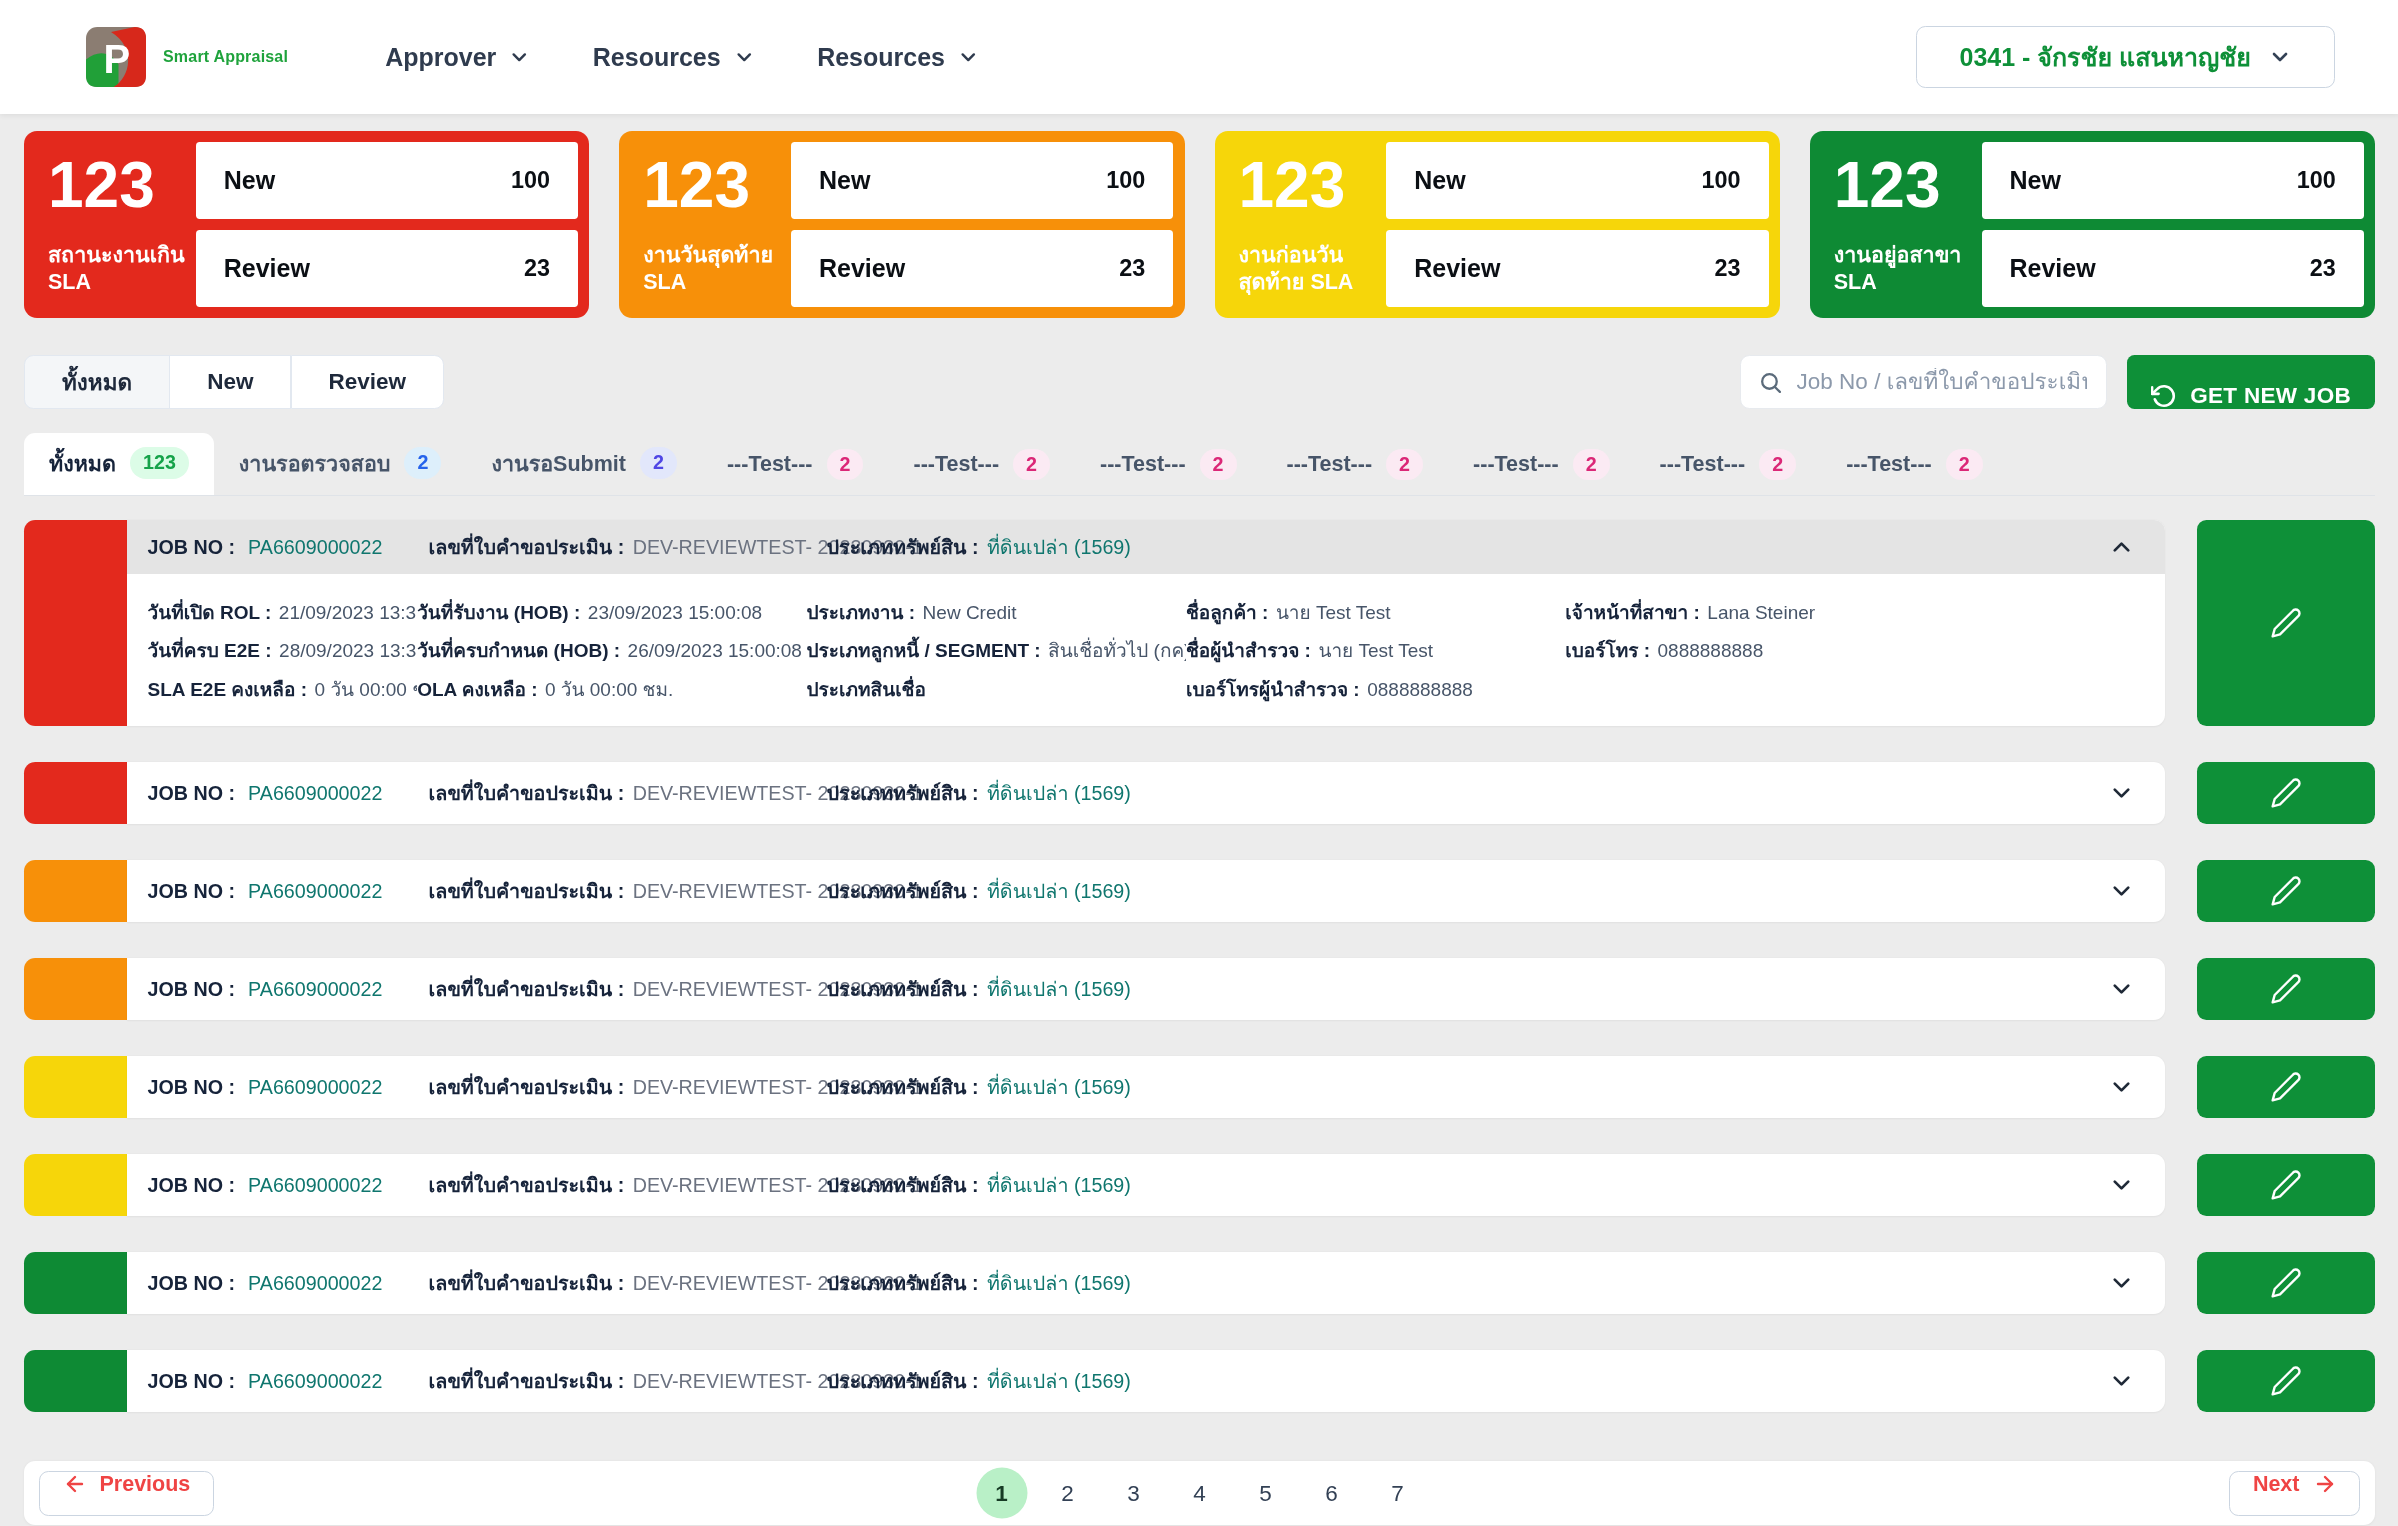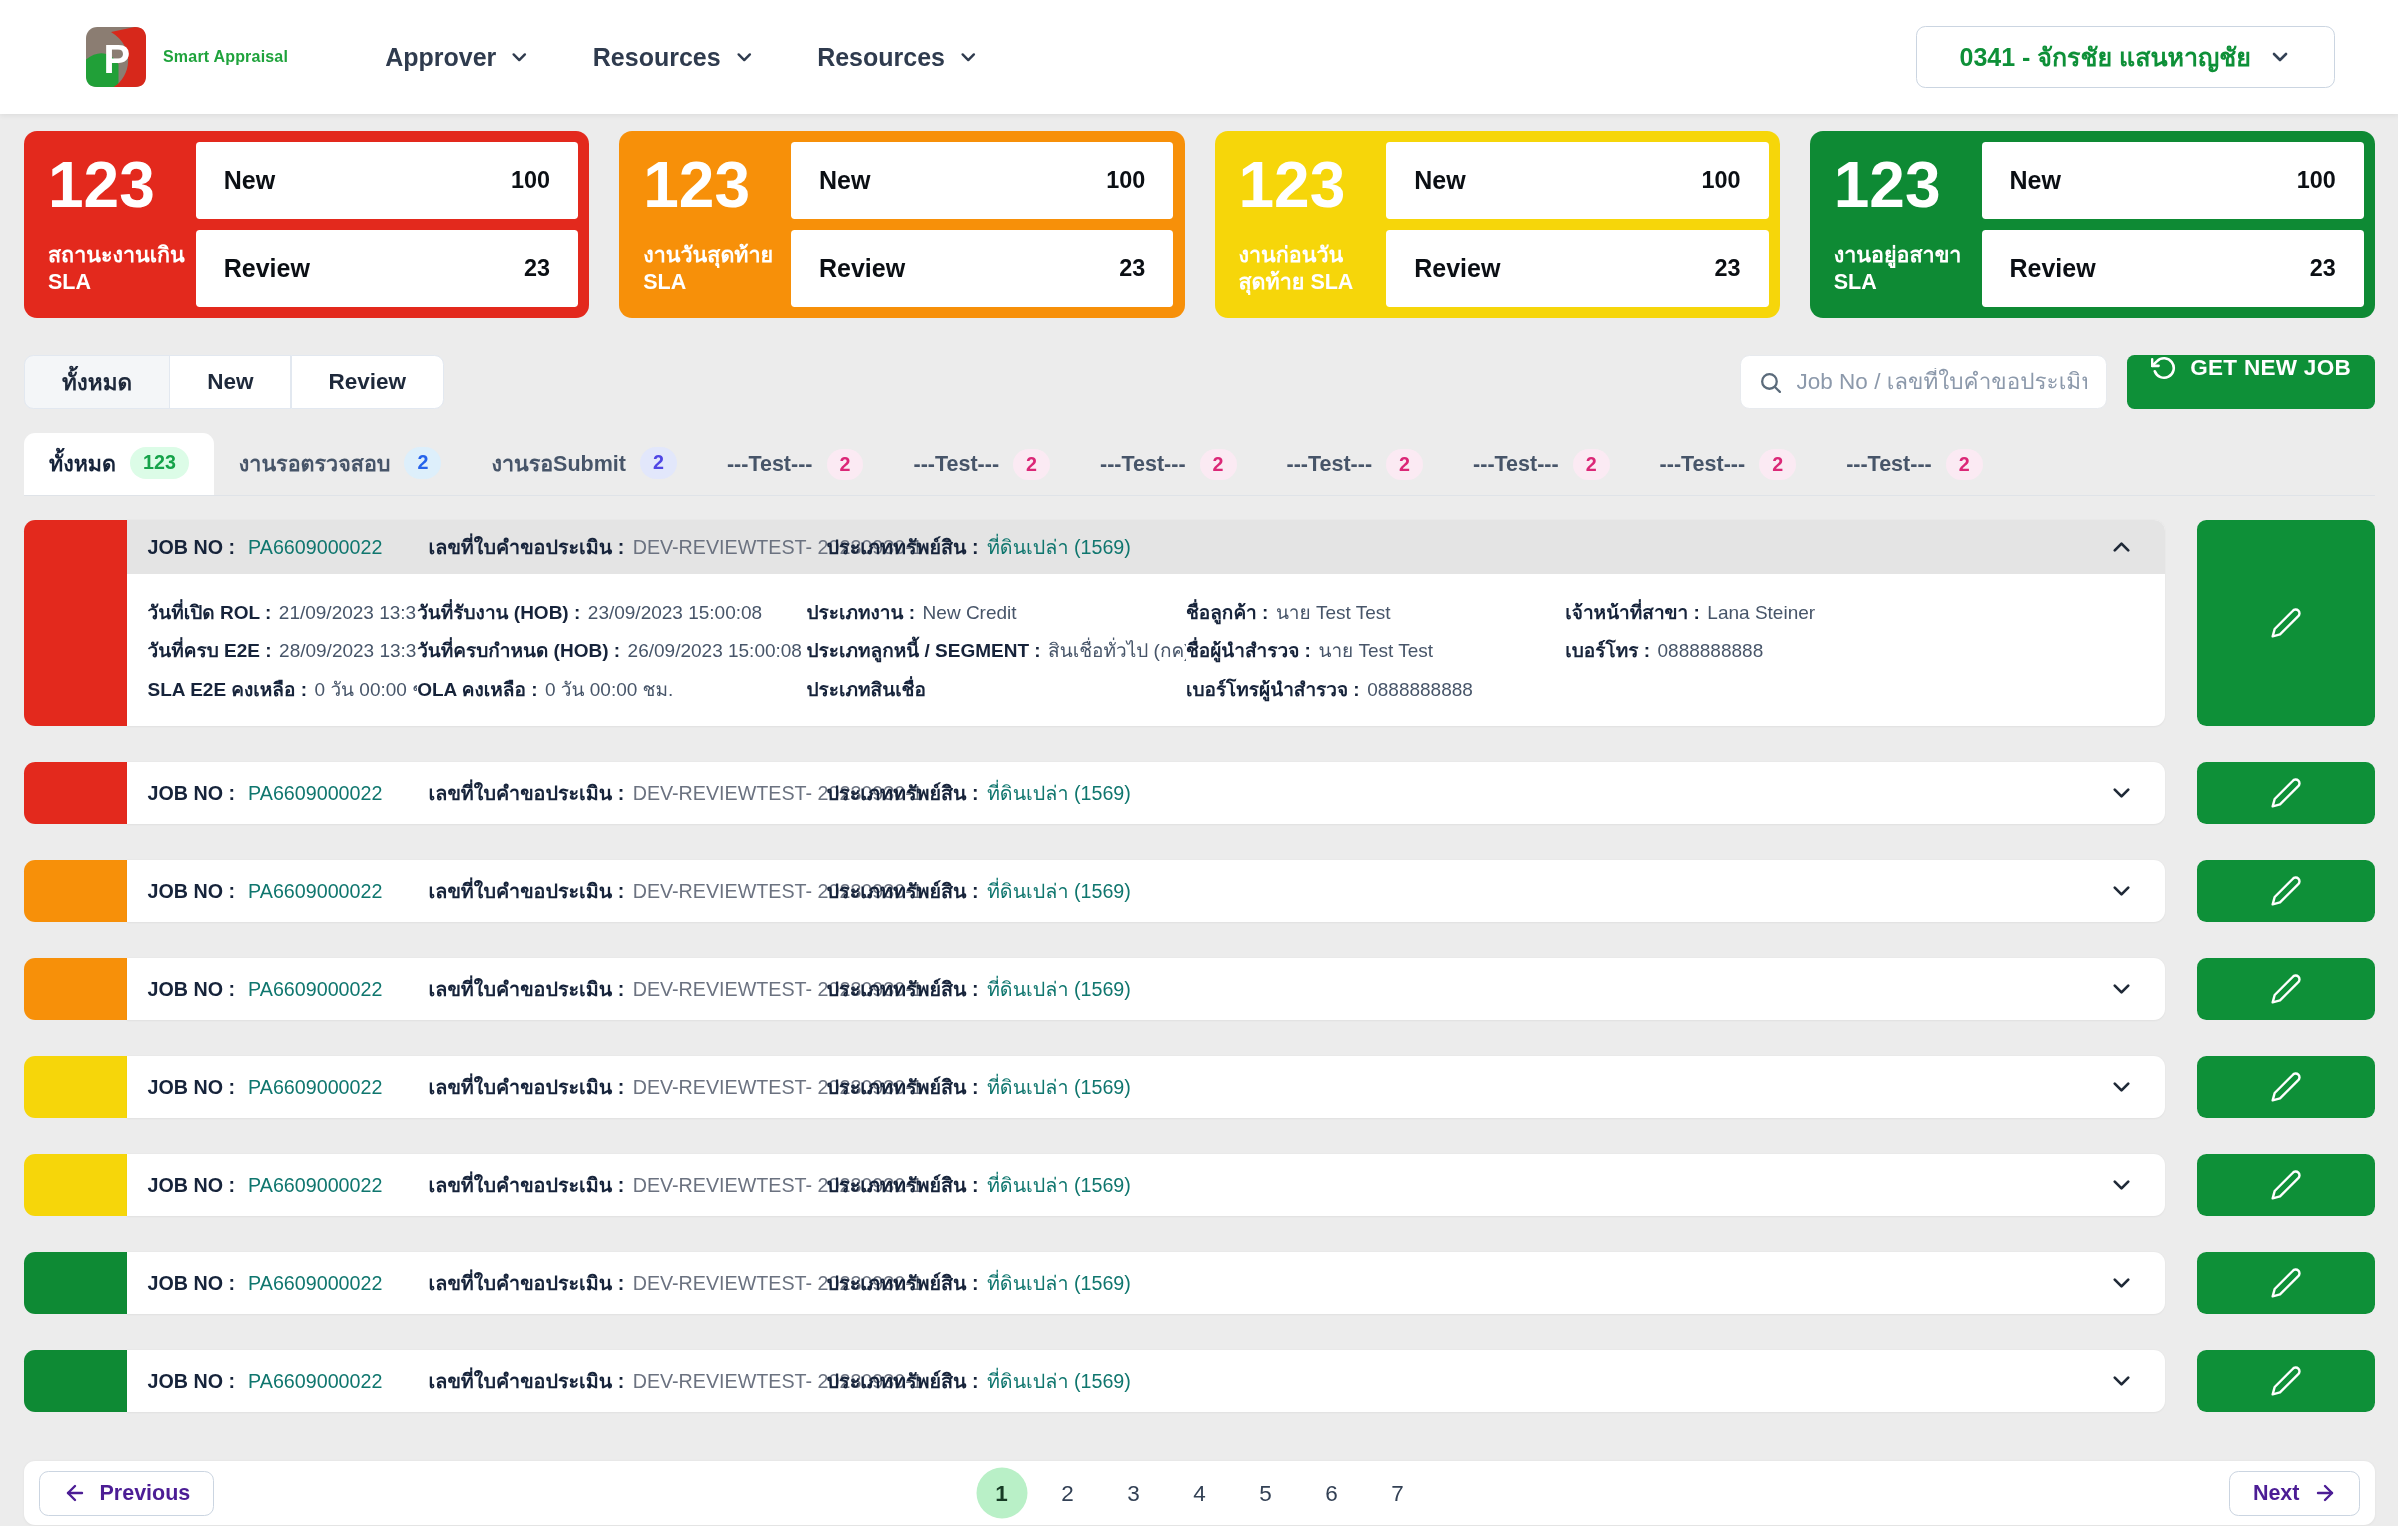--- a/index.html
+++ b/index.html
@@ -50,21 +50,21 @@
   .search-box {
     margin-left:auto; width:367px; height:54px; background:#fff; border:0.9px solid #E7EAEE;
     border-radius:9.4px; display:flex; align-items:center; gap:12px; padding:0 17px;
   }
   .search-box svg { width:25px; height:25px; color:#5B6B7B; flex:none; }
   .search-box input { border:0; outline:0; flex:1; min-width:0; font-size:22.5px; color:#334155; background:transparent; font-family:inherit; }
   .search-box input::placeholder { color:#8C99AB; }
   .get-job-btn {
     margin-left:20.6px; height:54px; padding:0 24px; border:0; border-radius:7.5px;
     color:#fff; font-size:22.5px; font-weight:700; letter-spacing:0.3px;
-    display:flex; align-items:flex-start; gap:13px; cursor:pointer; font-family:inherit;
+    display:flex; align-items:flex-end; gap:13px; cursor:pointer; font-family:inherit;
   }
   .get-job-btn svg { width:26px; height:26px; }
   
   .tabs-row { display:flex; align-items:flex-end; margin:24px 24px 0; border-bottom:0.9px solid #DFE3E8; }
   .tab { display:flex; align-items:center; gap:14px; padding:13px 25px 15px; font-size:21.5px; font-weight:600; color:#475569; cursor:pointer; white-space:nowrap; }
   .tab.active { background:#fff; border-radius:11.2px 11.2px 0 0; color:#16233A; font-weight:700; }
   .badge { border-radius:936px; padding:3.7px 13px; font-size:19.7px; font-weight:600; line-height:1.2; }
   .badge.green  { background:#DCFCE7; color:#16A34A; }
   .badge.blue   { background:#DDEFFB; color:#2563EB; }
   .badge.indigo { background:#E2E7FB; color:#4F46E5; }
@@ -88,22 +88,22 @@
   .chev-btn svg { width:32px; height:32px; }
   .exp-details { flex:1; display:grid; grid-template-columns:13.5% 19.5% 19% 19% 29%; align-content:space-between; padding:22.5px 20.6px 22.5px; }
   .detail-cell { display:flex; gap:7.5px; align-items:baseline; white-space:nowrap; overflow:hidden; }
   .detail-cell .f-label { font-size:19px; }
   .detail-cell .f-value { font-size:19px; color:#475569; }
   .edit-btn { width:178px; flex:none; margin-left:32px; border:0; border-radius:9.4px; color:#fff; display:flex; align-items:center; justify-content:center; cursor:pointer; }
   .edit-btn svg { width:32px; height:32px; }
   
   .pagination { margin:49px 24px 0; height:64px; background:#fff; border-radius:11.2px; display:flex; align-items:center; padding:0 15px; position:relative; box-shadow:0 0.9px 2.8px rgba(0,0,0,.05); }
   .pg-btn {
-    display:flex; align-items:center; gap:13px; border:1.9px solid #CBD5E1; border-radius:9.4px; background:#fff;
-    height:45px; padding:0 22.5px; font-size:21.5px; font-weight:700; color:#4c1d95; cursor:pointer; font-family:inherit;
+    display:flex; align-items:flex-start; gap:13px; border:1.9px solid #CBD5E1; border-radius:9.4px; background:#fff;
+    height:45px; padding:0 22.5px; font-size:21.5px; font-weight:700; color:#ef4444; cursor:pointer; font-family:inherit;
   }
   .pg-btn svg { width:24px; height:24px; }
   .pg-next { margin-left:auto; }
   .pages { position:absolute; left:50%; top:50%; transform:translate(-50%,-50%); display:flex; gap:15px; }
   .page { width:51px; height:51px; border-radius:50%; border:0; background:transparent; display:flex; align-items:center; justify-content:center; font-size:22.5px; color:#334155; cursor:pointer; font-family:inherit; }
   .page.active { background:#B9F0C7; color:#173B25; font-weight:600; }
 </style>
 </head>
 <body>
 

